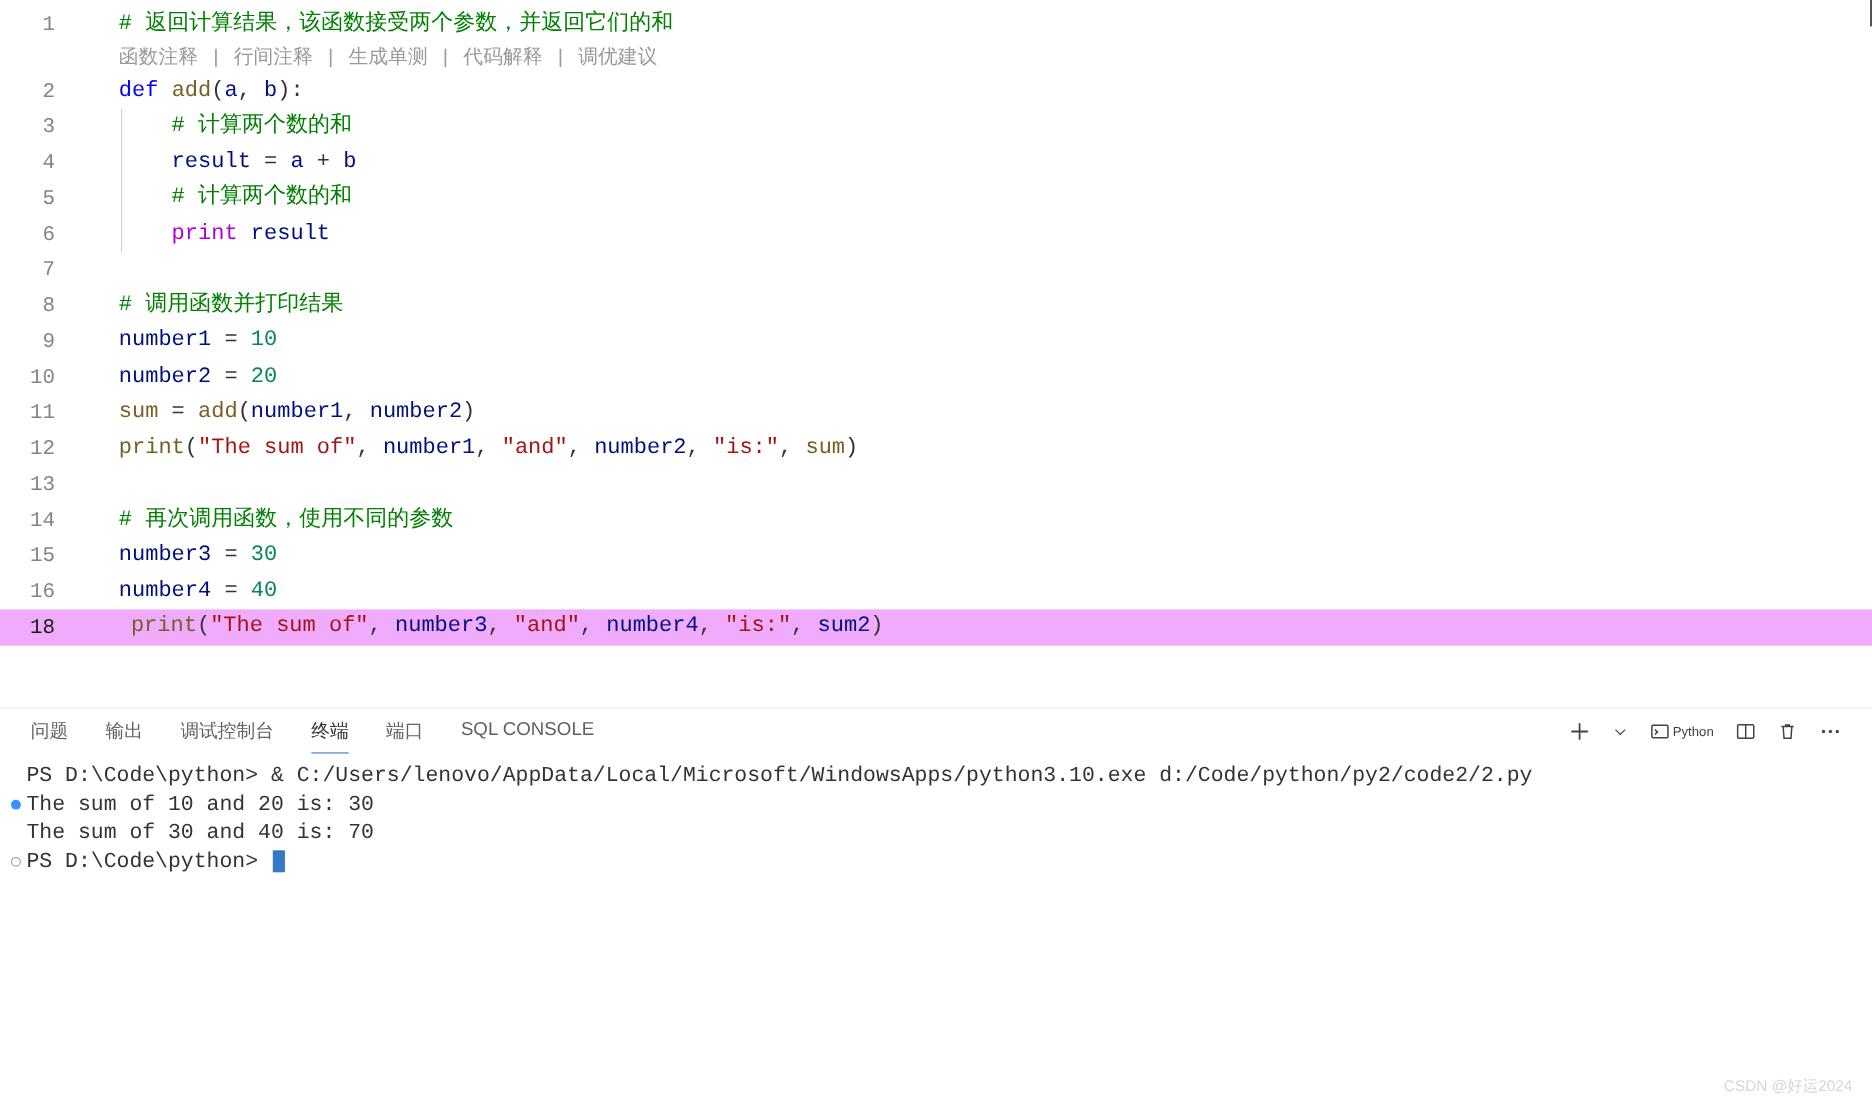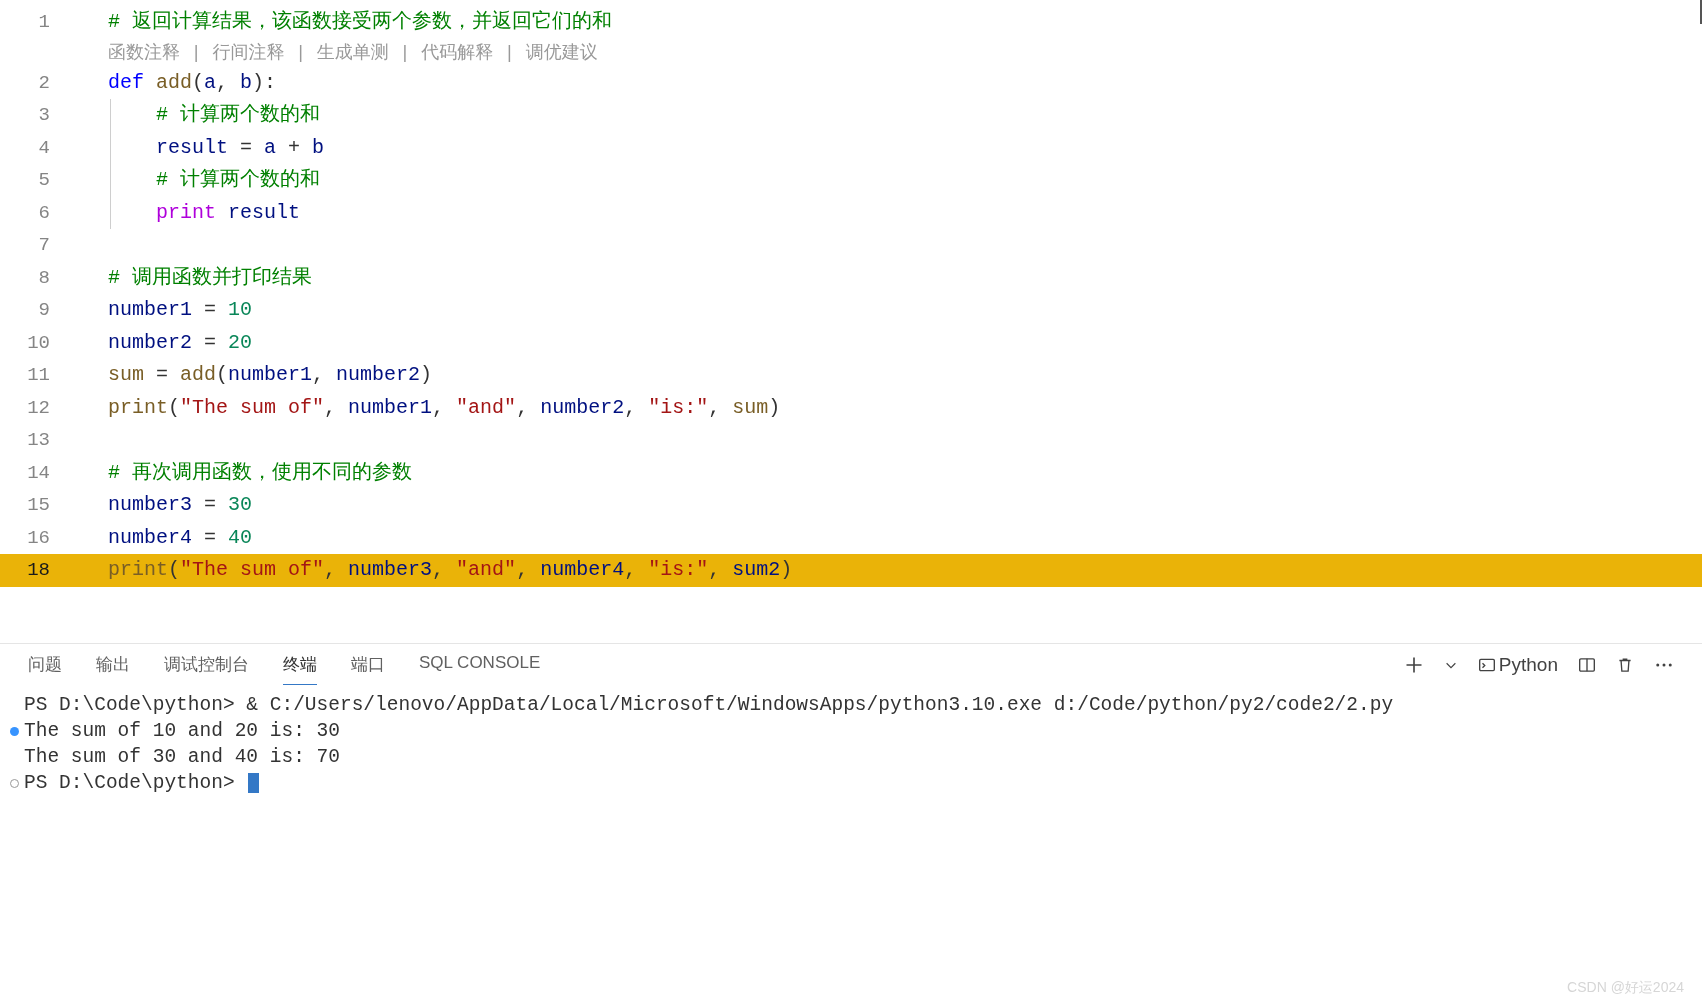--- a/index.html
+++ b/index.html
@@ -37,21 +37,22 @@
     .line-number.active {
       color: #1a1a1a;
       font-weight: 500;
     }
     .code-content {
       white-space: pre;
       position: relative;
       flex: 1;
     }
     .code-line.highlighted {
-      background: #eab308;
+      background: #f0abfc;
+      gap: 11px;
     }
     .indent-guide {
       position: absolute;
       width: 1px;
       background: #cecece;
       height: 100%;
       left: 0;
     }
     .codelens {
       color: #999999;
@@ -111,21 +112,21 @@
     .taction-icon {
       display: inline-flex;
       align-items: center;
       cursor: pointer;
       color: #424242;
     }
     .taction-lang {
       display: inline-flex;
       align-items: center;
       gap: 3px;
-      font-size: 19px;
+      font-size: 12px;
       color: #424242;
     }
     .terminal-body {
       flex: 1;
       padding: 6px 24px;
       font-family: Consolas, 'Courier New', monospace;
       font-size: 19.5px;
       line-height: 26px;
       color: #333333;
       position: relative;

